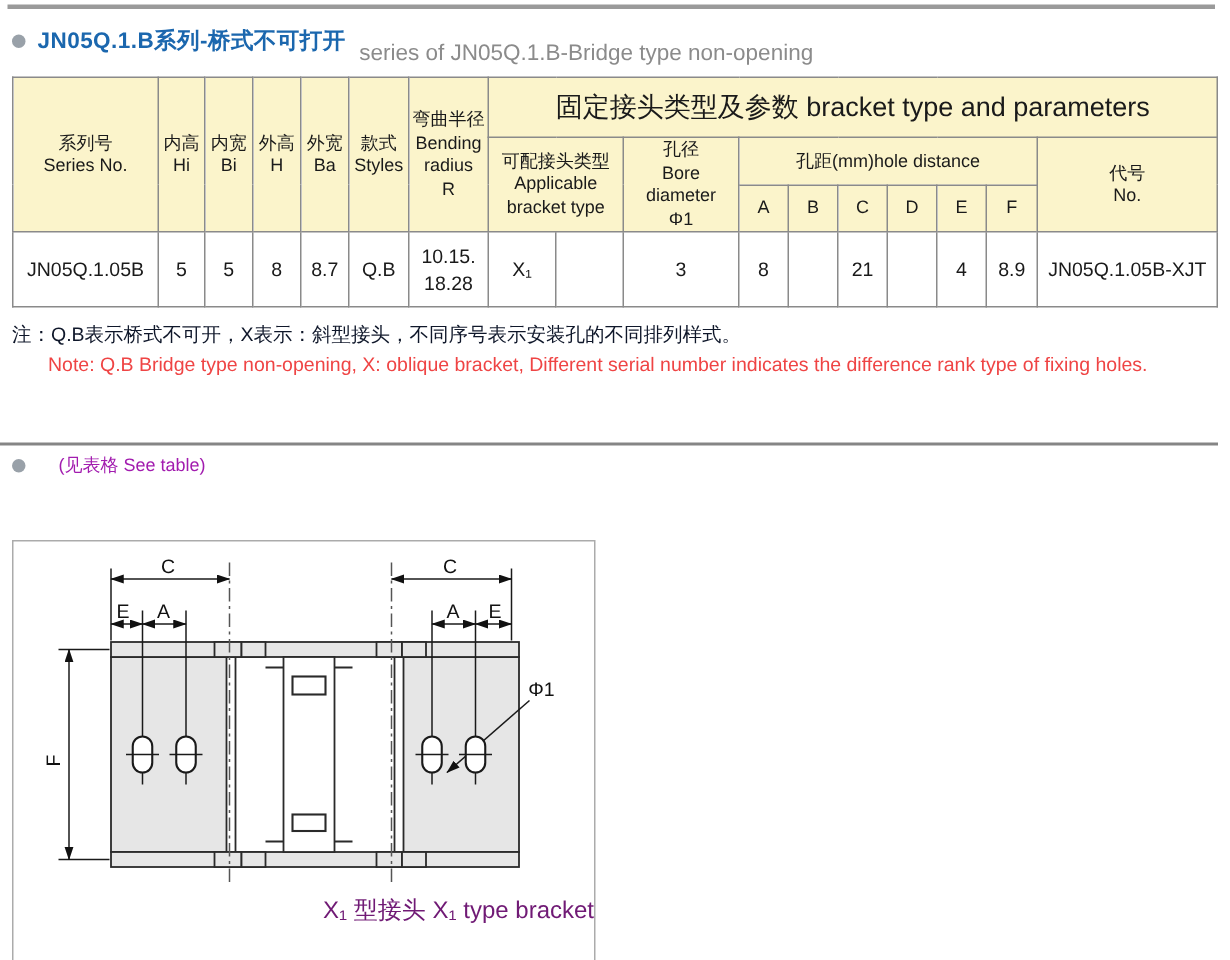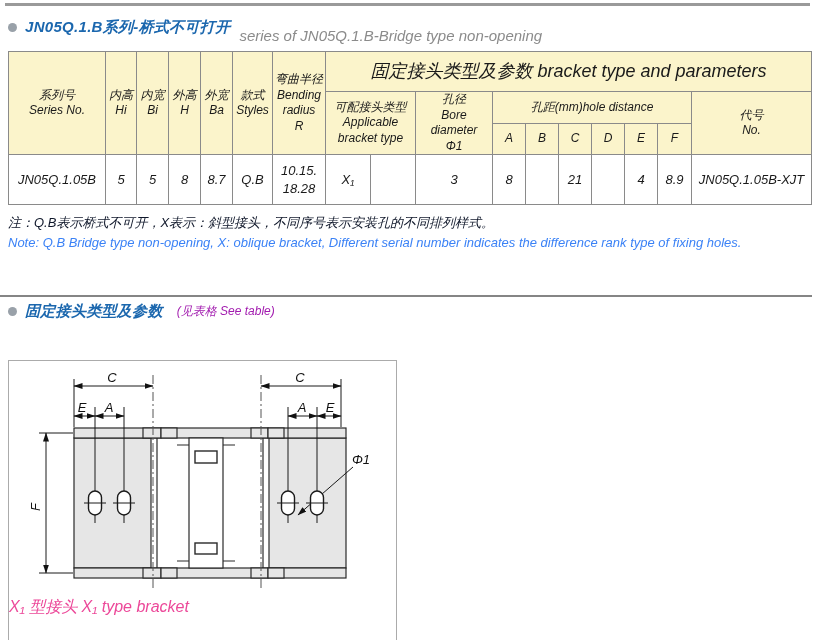--- a/index.html
+++ b/index.html
@@ -1,21 +1,21 @@
 <!DOCTYPE html>
 <html><head>
 <meta charset="utf-8">
 <style>
   html,body{margin:0;padding:0;}
   body{
     width:820px;height:640px;overflow:hidden;background:#ffffff;
     font-family:"Liberation Sans","DejaVu Sans",sans-serif;
     color:#1a1a1a;position:relative;
   }
-  #page{position:absolute;inset:0;width:820px;height:619px;font-style:italic;}
+  #page{position:absolute;inset:0;width:820px;height:619px;}
 
   .top-rule{position:absolute;left:5px;top:3px;width:805px;height:3px;background:#9a9a9a;}
   .divider{position:absolute;left:0;top:295px;width:812px;height:2px;background:#858585;}
 
   .sec-head{position:absolute;left:8px;display:flex;align-items:center;white-space:nowrap;}
   .sec1{top:11px;}
   .sec2{top:302px;}
   .bullet{width:9px;height:9px;border-radius:50%;background:#99a1a9;margin-right:8px;flex:0 0 auto;}
   .sec-zh{font-size:15px;font-weight:bold;color:#1b67ae;letter-spacing:.3px;}
   .sec-en{font-size:15px;color:#8b8b8b;margin-left:9px;margin-top:16px;}
@@ -29,30 +29,30 @@
     border:1px solid #8a8a8a;text-align:center;vertical-align:middle;
     white-space:pre-line;padding:0 2px;overflow:hidden;
   }
   table.spec th{background:#fbf4cb;font-weight:normal;font-size:12px;line-height:1.3;}
   table.spec th.group{font-size:18px;}
   table.spec td{background:#ffffff;font-size:13px;line-height:1.35;}
   tr.r1{height:40px;} tr.r2{height:30px;} tr.r3{height:30px;} tr.r4{height:50px;}
 
   .notes{position:absolute;left:8px;top:213px;width:800px;}
   .note-zh{font-size:13px;line-height:20px;color:#0f172a;}
-  .note-en{font-size:13px;line-height:20px;color:#3b82f6;}
+  .note-en{font-size:13px;line-height:20px;color:#ef4444;margin-left:24px;}
 
   .figure{
     position:absolute;left:8px;top:360px;width:389px;height:290px;
     border:1px solid #ababab;box-sizing:border-box;background:#fff;
   }
   .figure svg{display:block;}
   .fig-caption{
-    position:absolute;left:0;top:236px;width:100%;text-align:left;
-    font-size:16px;color:#ec4899;
+    position:absolute;left:0;top:236px;width:100%;text-align:right;
+    font-size:16px;color:#701a75;
   }
 </style>
 </head>
 <body>
 
 <div id="page">
 
   <div class="top-rule"></div>
 
   <div class="sec-head sec1">
@@ -145,21 +145,20 @@
 
   <div class="notes">
     <div class="note-zh">注：Q.B表示桥式不可开，X表示：斜型接头，不同序号表示安装孔的不同排列样式。</div>
     <div class="note-en">Note: Q.B Bridge type non-opening, X: oblique bracket, Different serial number indicates the difference rank type of fixing holes.</div>
   </div>
 
   <div class="divider"></div>
 
   <div class="sec-head sec2">
     <span class="bullet"></span>
-    <span class="sec-zh">固定接头类型及参数</span>
     <span class="sec-note">(见表格 See table)</span>
   </div>
 
   <div class="figure">
     <svg width="387" height="235" viewBox="0 0 387 235">
       <defs>
         <marker id="arr" markerWidth="10" markerHeight="8" refX="8.5" refY="3" orient="auto-start-reverse" markerUnits="userSpaceOnUse">
           <path d="M0,0 L9,3 L0,6 Z" fill="#111"></path>
         </marker>
       </defs>

